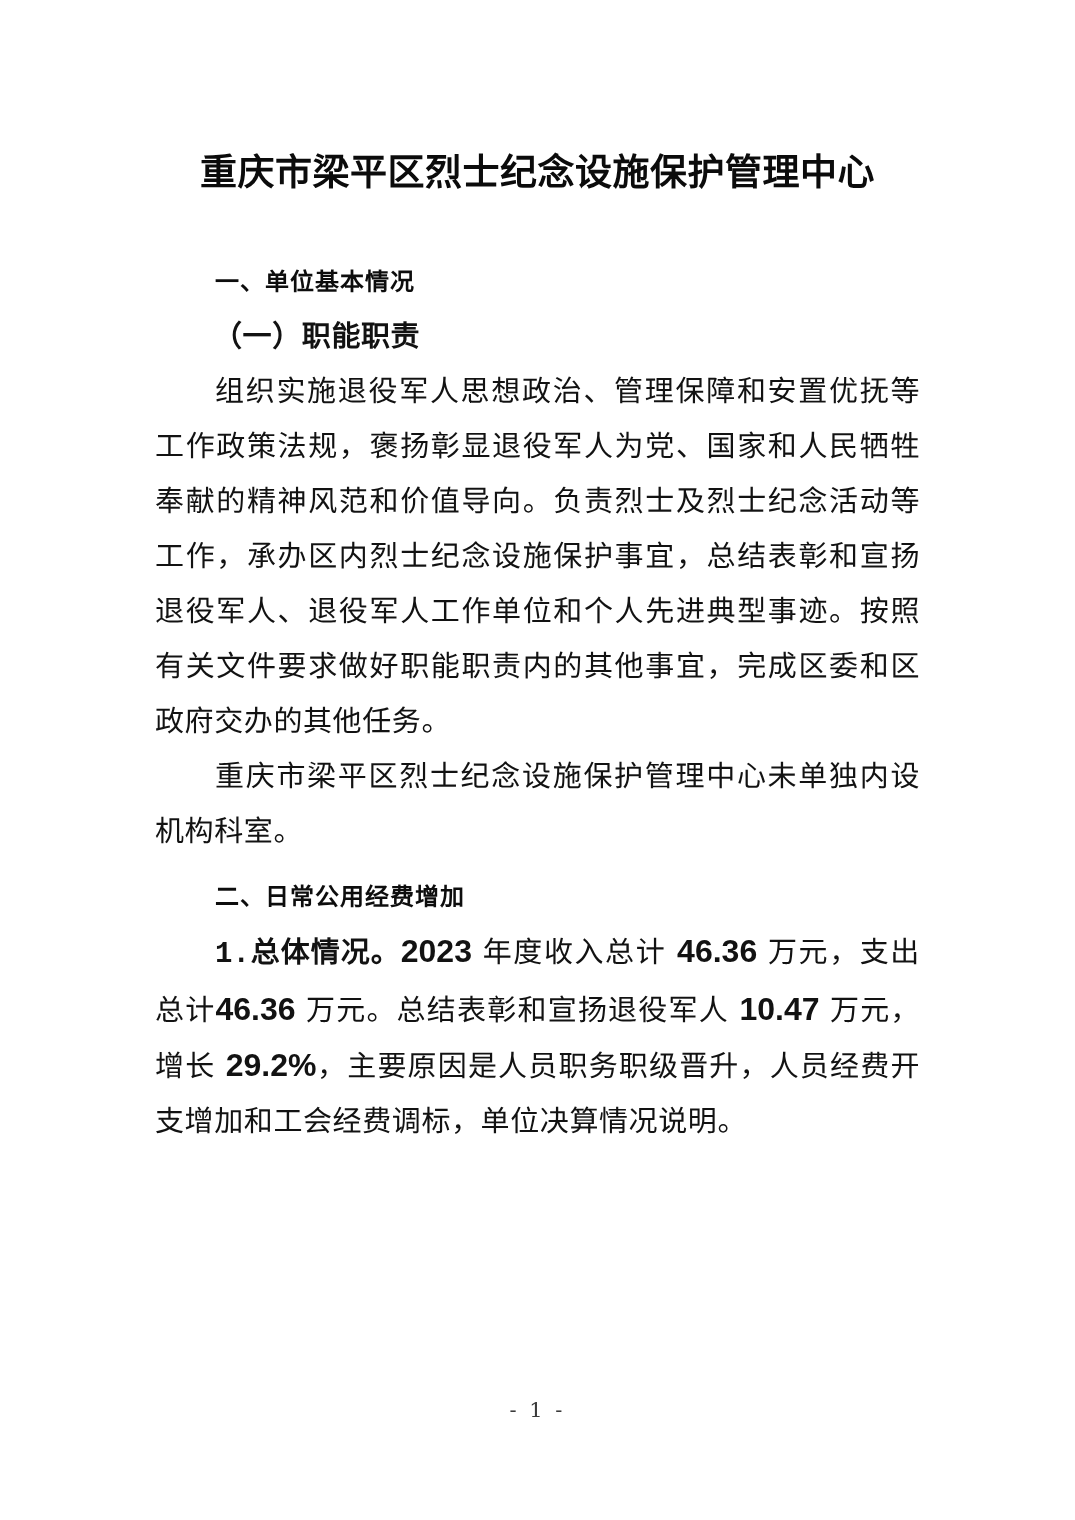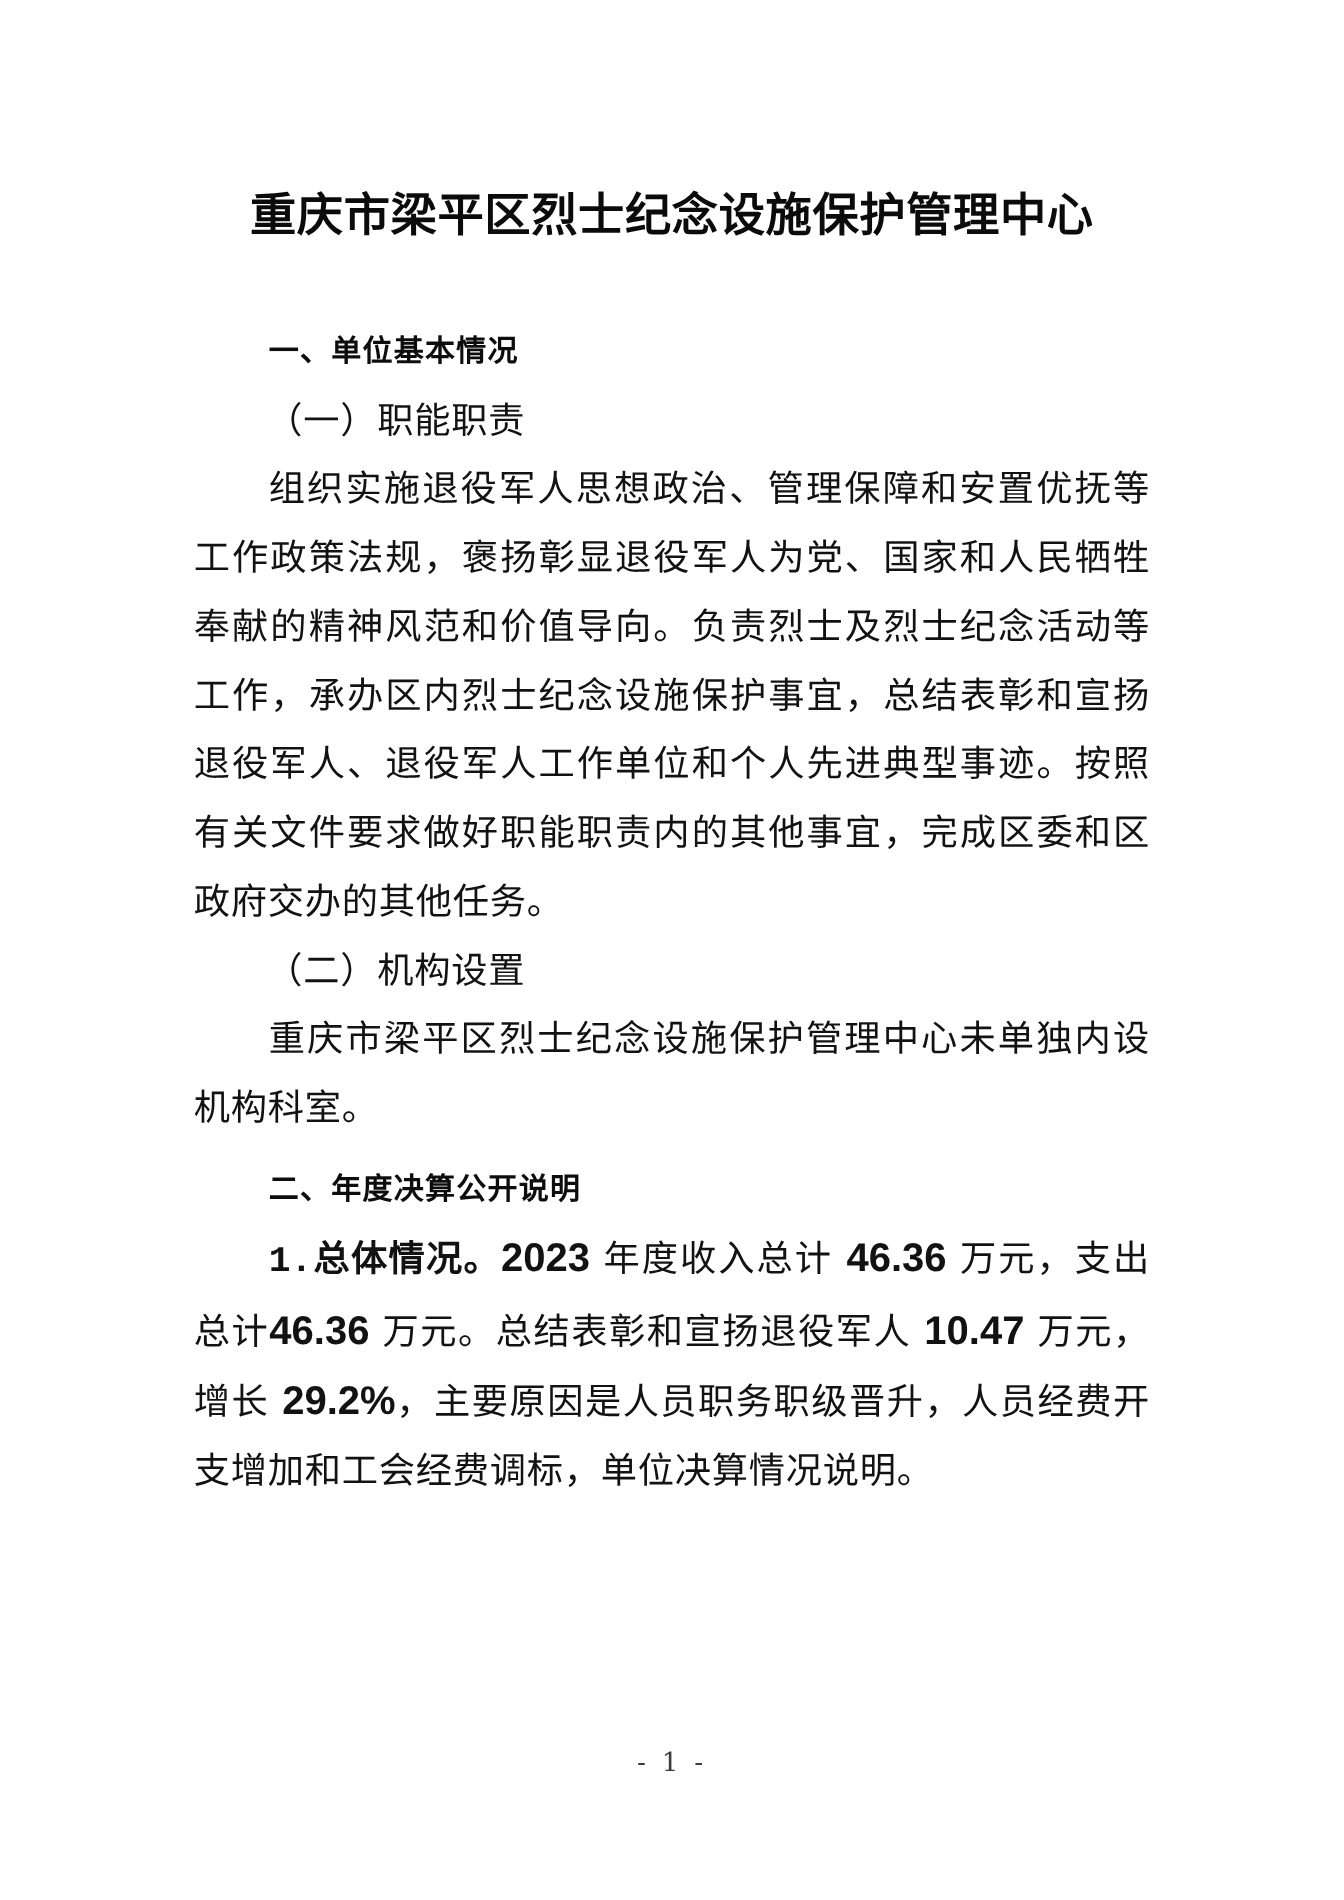--- a/index.html
+++ b/index.html
@@ -70,20 +70,21 @@
     color: #121212;
     text-align: justify;
     text-justify: inter-ideograph;
     text-indent: 60px;
     letter-spacing: 0.6px;
     margin: 0;
   }
 
   .para.sub {
     text-indent: 58px;
+    font-weight: bold;
   }
 
   .para b,
   .para .bold-run {
     font-family: Liberation Mono, monospace;
     font-weight: 700;
     letter-spacing: 0;
   }
 
   .num {
@@ -116,25 +117,24 @@
     <div class="doc-title">
       <div class="title-line">重庆市梁平区烈士纪念设施保护管理中心</div>
     </div>
 
     <div class="heading-1">一、单位基本情况</div>
 
     <p class="para sub">（一）职能职责</p>
 
     <p class="para">组织实施退役军人思想政治、管理保障和安置优抚等工作政策法规，褒扬彰显退役军人为党、国家和人民牺牲奉献的精神风范和价值导向。负责烈士及烈士纪念活动等工作，承办区内烈士纪念设施保护事宜，总结表彰和宣扬退役军人、退役军人工作单位和个人先进典型事迹。按照有关文件要求做好职能职责内的其他事宜，完成区委和区政府交办的其他任务。</p>
 
-    <p class="para sub">（二）机构设置</p>
 
     <p class="para">重庆市梁平区烈士纪念设施保护管理中心未单独内设机构科室。</p>
 
-    <div class="heading-1 tight">二、年度决算公开说明</div>
+    <div class="heading-1 tight">二、日常公用经费增加</div>
 
 
     <p class="para"><span class="bold-run">1.总体情况。</span><span class="num">2023</span> <span>年度收入总计</span> <span class="num">46.36</span> <span>万元，支出总计</span><span class="num">46.36</span> <span>万元。总结表彰和宣扬退役军人</span> <span class="num">10.47</span> <span>万元，增长</span> <span class="num">29.2%</span><span>，主要原因是人员职务职级晋升，人员经费开支增加和工会经费调标，单位决算情况说明。</span></p>
 
   </div>
 
   <div class="page-footer">- 1 -</div>
 
 </div>
 

